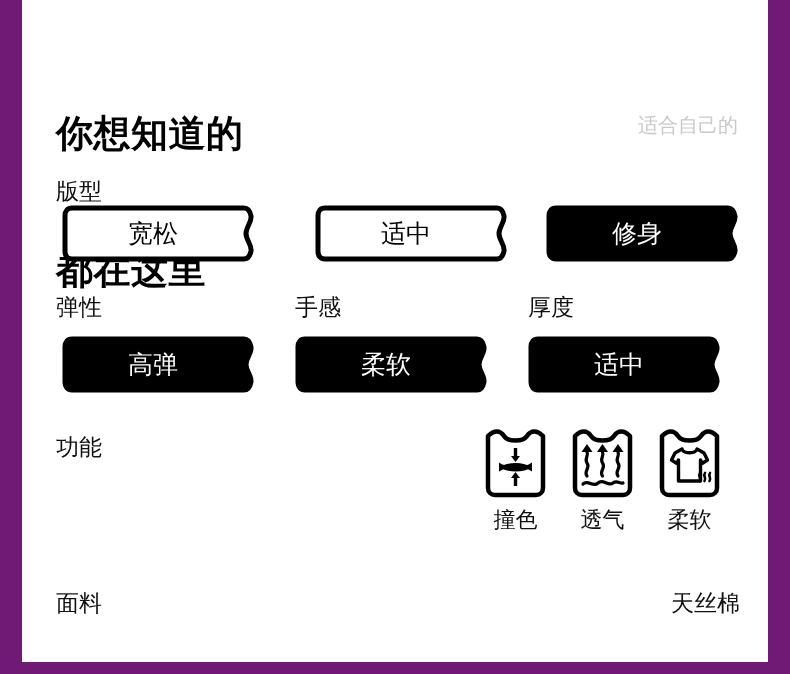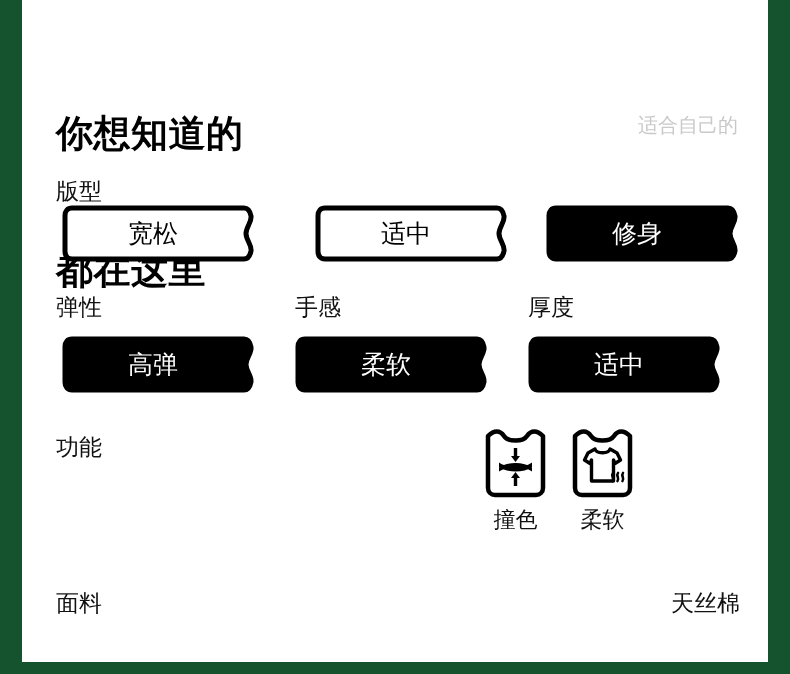--- a/index.html
+++ b/index.html
@@ -9,21 +9,21 @@
     height: 674px;
     background: #f2f2f2;
     font-family: "Liberation Sans", "DejaVu Sans", sans-serif;
     overflow: hidden;
   }
 
   #page {
     position: relative;
     width: 790px;
     height: 674px;
-    background: #14532d;
+    background: #701a75;
   }
 
   
   #card {
     position: absolute;
     left: 22px;
     top: 0;
     width: 746px;
     height: 662px;
     background: #ffffff;
@@ -251,20 +251,39 @@
             <path d="M17,34.5 C25,40.5 42,40.5 50,34.5 L50,39 C42,45 25,45 17,39 Z" fill="#000000"></path>
             <path d="M17,43.5 C25,37.5 42,37.5 50,43.5 L50,39.6 C42,33.6 25,33.6 17,39.6 Z" fill="#000000"></path>
 
             <path d="M33.5,58 L33.5,48" stroke="#000000" stroke-width="3.4"></path>
             <path d="M29,50 L33.5,44 L38,50 Z" fill="#000000"></path>
           </svg>
         </div>
         <div class="func-text">撞色</div>
       </div>
 
+      <div class="func-item">
+        <div class="func-icon">
+          <svg viewBox="0 0 67 72">
+            <path d="M6,8 C12,2 18,2 22,8 C26,14 41,14 45,8 C49,2 55,2 61,8
+                     L61,60 C61,64 58,67 54,67 L13,67 C9,67 6,64 6,60 Z" fill="#ffffff" stroke="#000000" stroke-width="4.5" stroke-linejoin="round"></path>
+
+            <path d="M18,48 C14,43 22,40 18,35 C15,31 20,28 18,24" fill="none" stroke="#000000" stroke-width="3.2" stroke-linecap="round"></path>
+            <path d="M33.5,48 C29.5,43 37.5,40 33.5,35 C30.5,31 35.5,28 33.5,24" fill="none" stroke="#000000" stroke-width="3.2" stroke-linecap="round"></path>
+            <path d="M49,48 C45,43 53,40 49,35 C46,31 51,28 49,24" fill="none" stroke="#000000" stroke-width="3.2" stroke-linecap="round"></path>
+
+            <path d="M12.5,24 L18,16 L23.5,24 Z" fill="#000000"></path>
+            <path d="M28,24 L33.5,16 L39,24 Z" fill="#000000"></path>
+            <path d="M43.5,24 L49,16 L54.5,24 Z" fill="#000000"></path>
+
+            <path d="M14,56 C19,51 24,60 29,55 C34,50 39,59 44,55 C48,52 51,56 54,55" fill="none" stroke="#000000" stroke-width="3.2" stroke-linecap="round"></path>
+          </svg>
+        </div>
+        <div class="func-text">透气</div>
+      </div>
 
       <div class="func-item">
         <div class="func-icon">
           <svg viewBox="0 0 67 72">
             <path d="M6,8 C12,2 18,2 22,8 C26,14 41,14 45,8 C49,2 55,2 61,8
                      L61,60 C61,64 58,67 54,67 L13,67 C9,67 6,64 6,60 Z" fill="#ffffff" stroke="#000000" stroke-width="4.5" stroke-linejoin="round"></path>
 
             <path d="M26,21 L19,25 L15.5,32 L21,35.5 L22.5,32 L22.5,53 L44.5,53
                      L44.5,32 L46,35.5 L51.5,32 L48,25 L41,21
                      C40,26 27,26 26,21 Z" fill="none" stroke="#000000" stroke-width="3.4" stroke-linejoin="round"></path>

